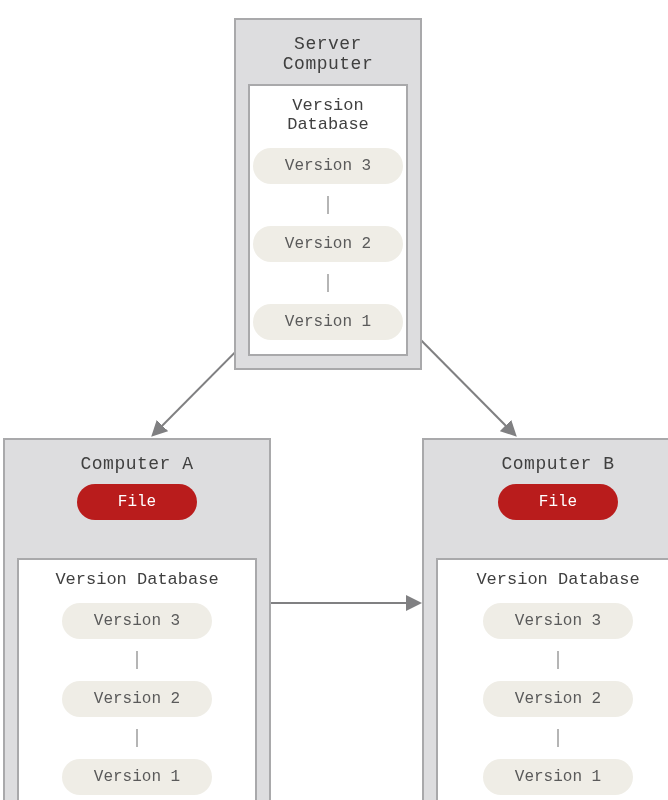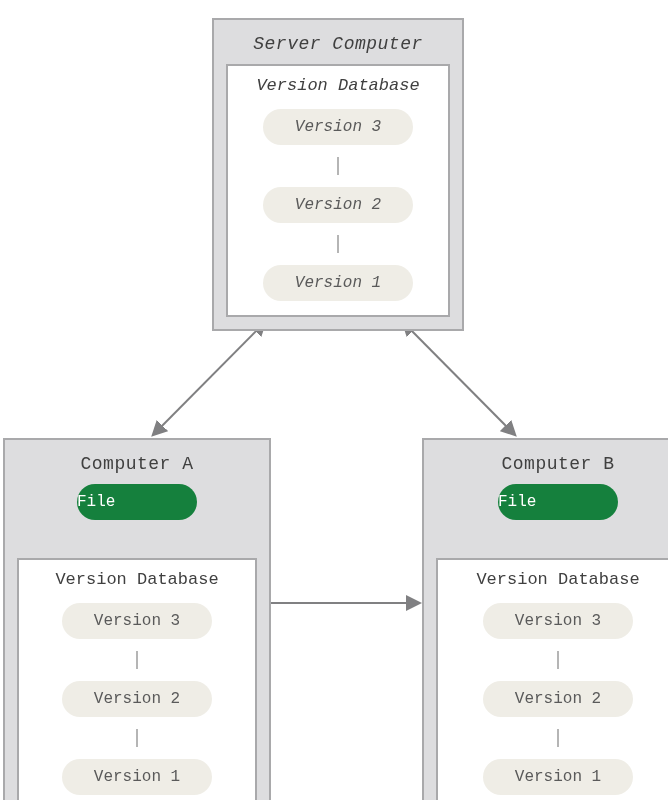--- a/index.html
+++ b/index.html
@@ -26,26 +26,27 @@
   .computer-title {
     text-align: center;
     font-size: 18px;
     color: #404040;
     margin: 4px 0 10px 0;
     letter-spacing: 0.5px;
   }
   .file-pill {
     display: block;
     margin: 0 auto 0 auto;
-    background: #15803d;
+    background: #b91c1c;
     color: #ffffff;
     width: 120px;
     height: 36px;
     line-height: 36px;
     border-radius: 20px;
+    text-align: center;
     font-size: 16px;
   }
   .vdb-box {
     background: #ffffff;
     border: 2px solid #a9a9ab;
     padding: 4px 10px 14px 10px;
     margin-top: 0;
   }
   .with-file .vdb-box { margin-top: 38px; }
   .vdb-title {
@@ -101,21 +102,21 @@
 
     <line x1="404" y1="323" x2="514" y2="434" stroke="#808082" stroke-width="2" marker-end="url(#arrowhead)" marker-start="url(#arrowhead-start)"></line>
 
     <line x1="250" y1="603" x2="418" y2="603" stroke="#808082" stroke-width="2" marker-end="url(#arrowhead)" marker-start="url(#arrowhead-start)"></line>
 
     <line x1="128" y1="560" x2="128" y2="526" stroke="#808082" stroke-width="2" marker-end="url(#arrowhead)"></line>
 
     <line x1="539" y1="560" x2="539" y2="526" stroke="#808082" stroke-width="2" marker-end="url(#arrowhead)"></line>
   </svg>
 
-  <div class="computer-box" style="left:212px; top:18px; width:252px;font-style:italic;">
+  <div class="computer-box" style="left:234px; top:18px; width:188px;">
     <div class="computer-title">Server Computer</div>
     <div class="vdb-box">
       <div class="vdb-title">Version Database</div>
       <div class="version-list">
         <div class="version-pill">Version 3</div>
         <div class="vline"></div>
         <div class="version-pill">Version 2</div>
         <div class="vline"></div>
         <div class="version-pill">Version 1</div>
       </div>

